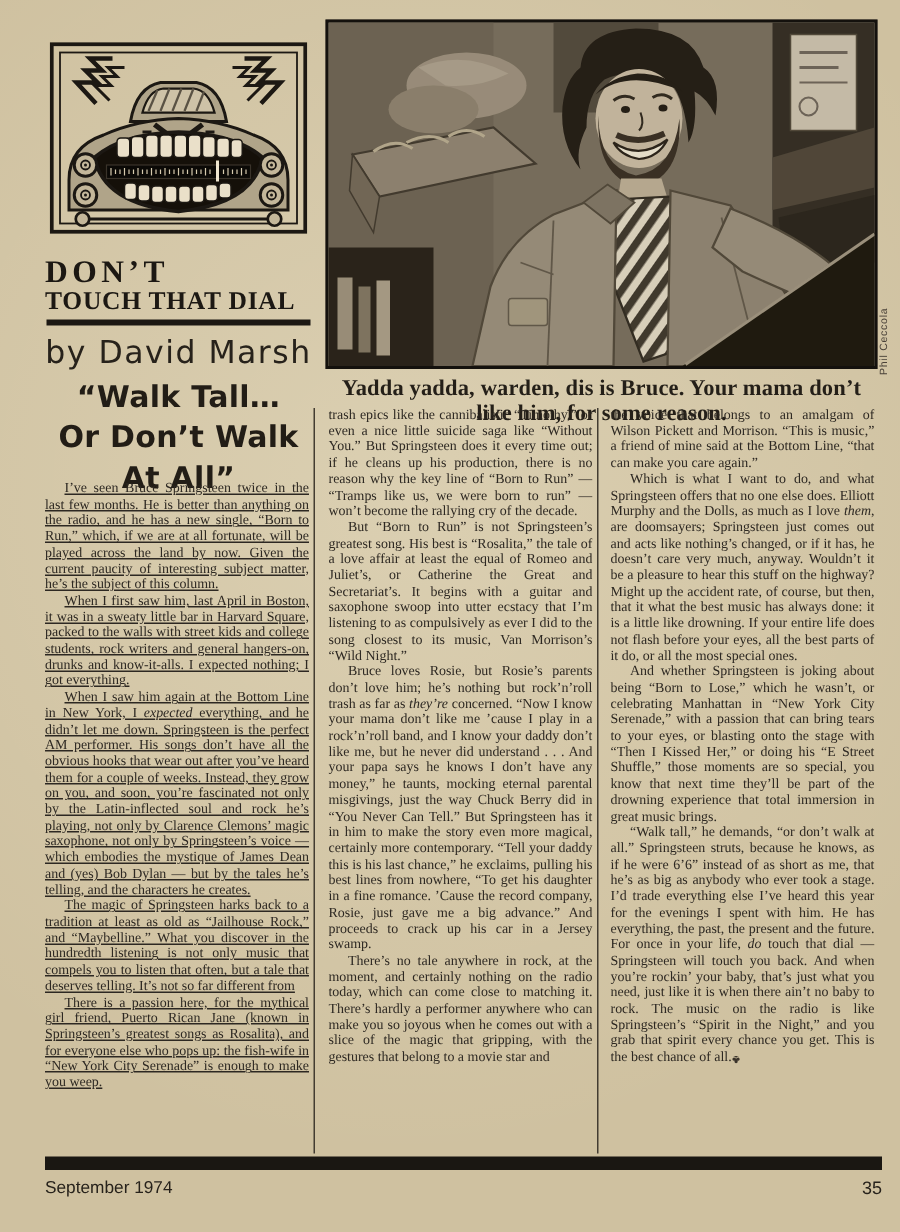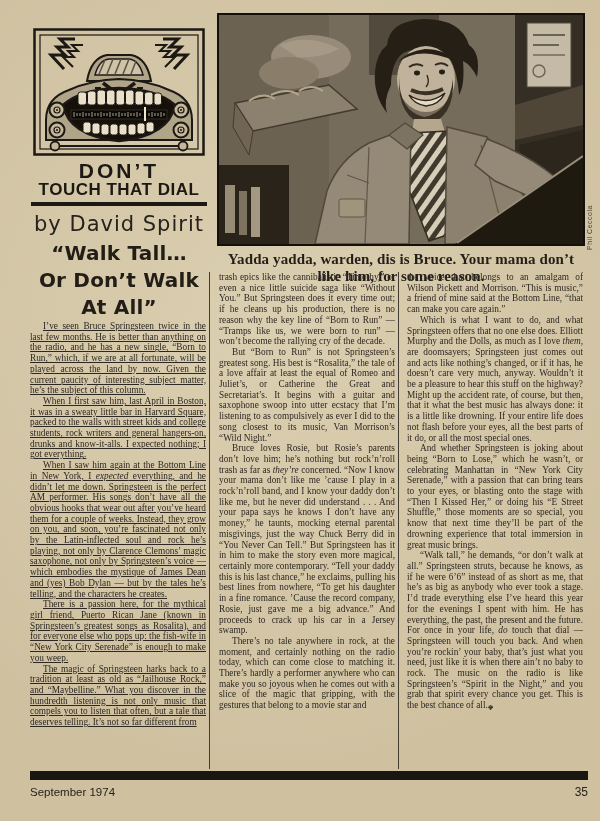--- a/index.html
+++ b/index.html
@@ -13,22 +13,22 @@
   }
   .page{
     position:relative;width:600px;height:821px;
     background:
       radial-gradient(ellipse 120% 90% at 45% 40%, rgba(255,250,230,.25), rgba(0,0,0,0) 60%),
       radial-gradient(ellipse 140% 120% at 50% 50%, var(--paper) 55%, var(--paper-dark) 100%);
   }
   
   .rail{position:absolute;left:30px;top:28px;width:178px;}
   .illus{display:block;width:172px;height:128px;margin:0 auto;}
-  .logo{margin-top:5px;text-align:center;color:var(--heavy);
-        font-family:Liberation Sans, sans-serif;font-weight:bold;}
+  .logo{margin-top:16px;color:var(--heavy);
+        font-family:Liberation Serif, serif;font-weight:bold;}
   .logo1{font-size:21px;line-height:19px;letter-spacing:3px;}
   .logo2{font-size:17px;line-height:19px;letter-spacing:.5px;}
   .logo-rule{height:4px;background:var(--heavy);margin:3px 1px 0 1px;}
   .byline{margin-top:6px;text-align:center;
           font-family:"DejaVu Sans", sans-serif;font-weight:400;
           font-size:21px;letter-spacing:1px;color:#27221b;}
   .title{margin-top:4px;text-align:center;color:#221d16;
          font-family:"DejaVu Sans", sans-serif;font-weight:bold;
          font-size:20px;line-height:27px;letter-spacing:.2px;}
   
@@ -176,21 +176,21 @@
         <circle cx="22" cy="118" r="4.5" fill="#c4b79a" stroke-width="1.8"></circle>
         <circle cx="150" cy="118" r="4.5" fill="#c4b79a" stroke-width="1.8"></circle>
       </g>
     </svg>
 
     <div class="logo">
       <div class="logo1">DON’T</div>
       <div class="logo2">TOUCH THAT DIAL</div>
     </div>
     <div class="logo-rule"></div>
-    <div class="byline">by David Spirit</div>
+    <div class="byline">by David Marsh</div>
     <div class="title">
       <div>“Walk Tall…</div>
       <div>Or Don’t Walk</div>
       <div>At All”</div>
     </div>
   </div>
 
   <div class="photo">
     <svg viewBox="0 0 364 229" preserveAspectRatio="none" aria-hidden="true">
       <rect width="364" height="229" fill="#756b5c"></rect>
@@ -270,22 +270,22 @@
       <rect width="364" height="229" fill="#8a7a5c" opacity="0.08"></rect>
     </svg>
   </div>
   <div class="credit">Phil Ceccola</div>
   <div class="caption">Yadda yadda, warden, dis is Bruce. Your mama don’t like him, for some reason.</div>
 
   <div class="col col1">
       <p>I’ve seen Bruce Springsteen twice in the last few months. He is better than anything on the radio, and he has a new single, “Born to Run,” which, if we are at all fortunate, will be played across the land by now. Given the current paucity of interesting subject matter, he’s the subject of this column.</p>
       <p>When I first saw him, last April in Boston, it was in a sweaty little bar in Harvard Square, packed to the walls with street kids and college students, rock writers and general hangers-on, drunks and know-it-alls. I expected nothing; I got everything.</p>
       <p>When I saw him again at the Bottom Line in New York, I <em>expected</em> everything, and he didn’t let me down. Springsteen is the perfect AM performer. His songs don’t have all the obvious hooks that wear out after you’ve heard them for a couple of weeks. Instead, they grow on you, and soon, you’re fascinated not only by the Latin-inflected soul and rock he’s playing, not only by Clarence Clemons’ magic saxophone, not only by Springsteen’s voice — which embodies the mystique of James Dean and (yes) Bob Dylan — but by the tales he’s telling, and the characters he creates.</p>
+      <p>The magic of Springsteen harks back to a tradition at least as old as “Jailhouse Rock,” and “Maybelline.” What you discover in the hundredth listening is not only music that compels you to listen that often, but a tale that deserves telling. It’s not so far different from</p>
       <p>There is a passion here, for the mythical girl friend, Puerto Rican Jane (known in Springsteen’s greatest songs as Rosalita), and for everyone else who pops up: the fish-wife in “New York City Serenade” is enough to make you weep.</p>
-      <p>The magic of Springsteen harks back to a tradition at least as old as “Jailhouse Rock,” and “Maybelline.” What you discover in the hundredth listening is not only music that compels you to listen that often, but a tale that deserves telling. It’s not so far different from</p>
     </div>
   <div class="vrule vr1"></div>
   <div class="col col2">
       <p class="cont">trash epics like the cannibalistic “Timothy,” or even a nice little suicide saga like “Without You.” But Springsteen does it every time out; if he cleans up his production, there is no reason why the key line of “Born to Run” — “Tramps like us, we were born to run” — won’t become the rallying cry of the decade.</p>
       <p>But “Born to Run” is not Springsteen’s greatest song. His best is “Rosalita,” the tale of a love affair at least the equal of Romeo and Juliet’s, or Catherine the Great and Secretariat’s. It begins with a guitar and saxophone swoop into utter ecstacy that I’m listening to as compulsively as ever I did to the song closest to its music, Van Morrison’s “Wild Night.”</p>
       <p>Bruce loves Rosie, but Rosie’s parents don’t love him; he’s nothing but rock’n’roll trash as far as <em>they’re</em> concerned. “Now I know your mama don’t like me ’cause I play in a rock’n’roll band, and I know your daddy don’t like me, but he never did understand . . . And your papa says he knows I don’t have any money,” he taunts, mocking eternal parental misgivings, just the way Chuck Berry did in “You Never Can Tell.” But Springsteen has it in him to make the story even more magical, certainly more contemporary. “Tell your daddy this is his last chance,” he exclaims, pulling his best lines from nowhere, “To get his daughter in a fine romance. ’Cause the record company, Rosie, just gave me a big advance.” And proceeds to crack up his car in a Jersey swamp.</p>
       <p>There’s no tale anywhere in rock, at the moment, and certainly nothing on the radio today, which can come close to matching it. There’s hardly a performer anywhere who can make you so joyous when he comes out with a slice of the magic that gripping, with the gestures that belong to a movie star and</p>
     </div>
   <div class="vrule vr2"></div>
   <div class="col col3">

